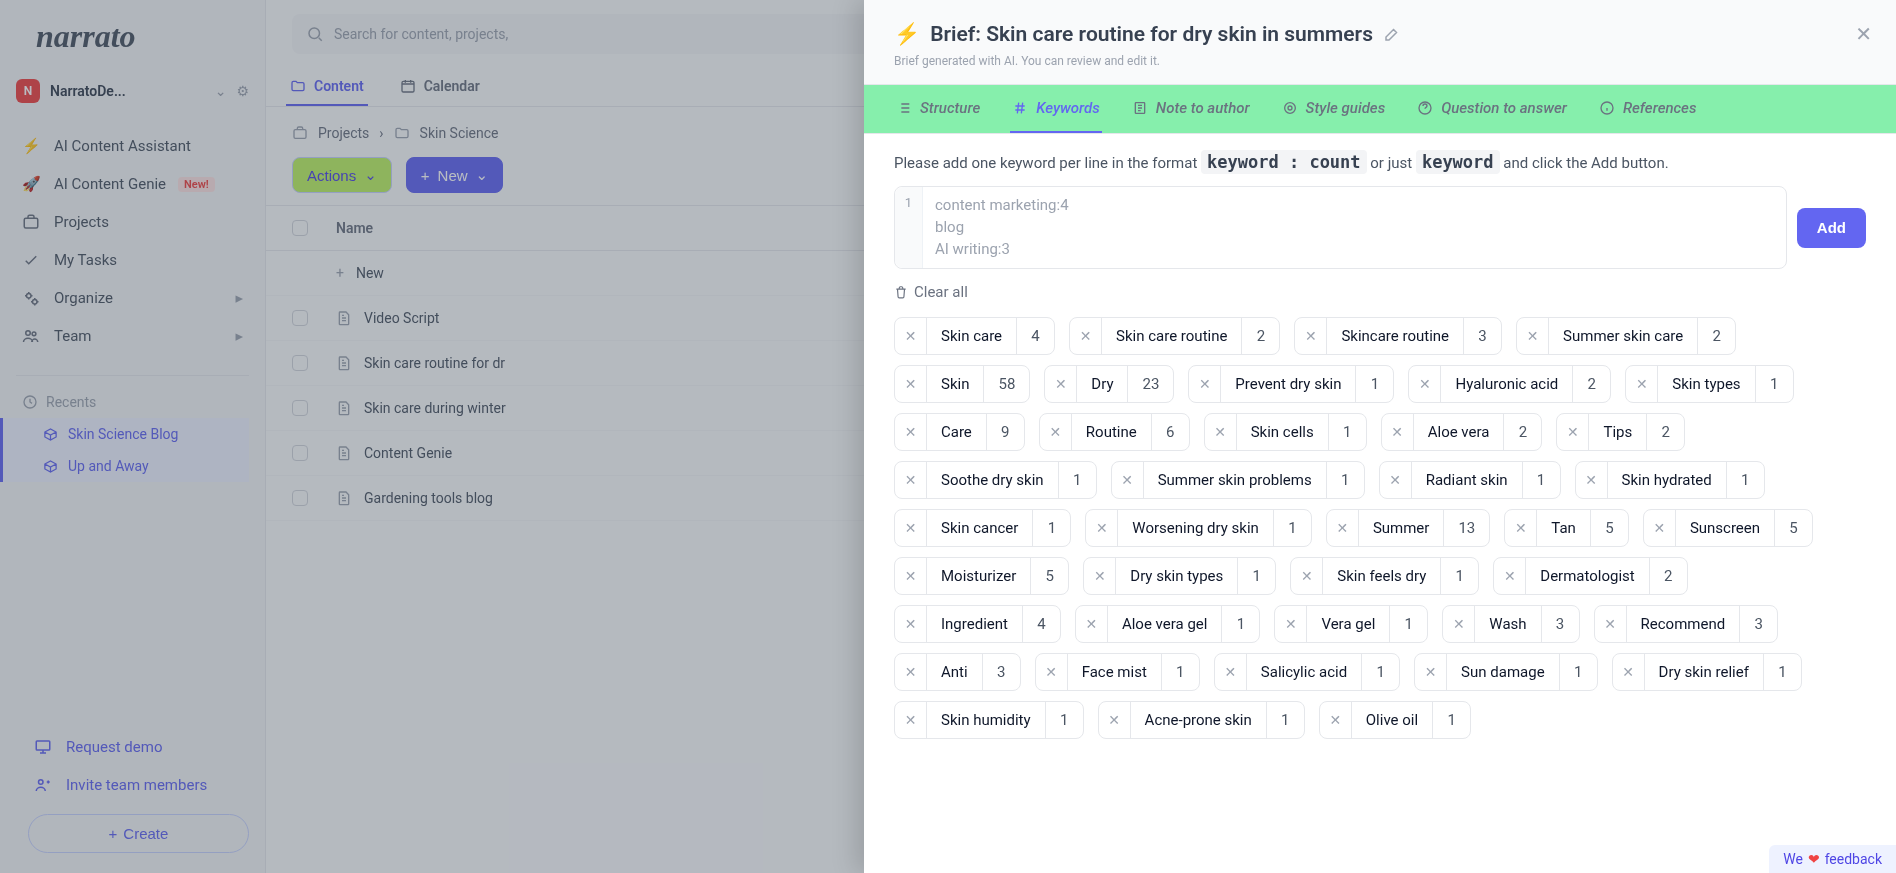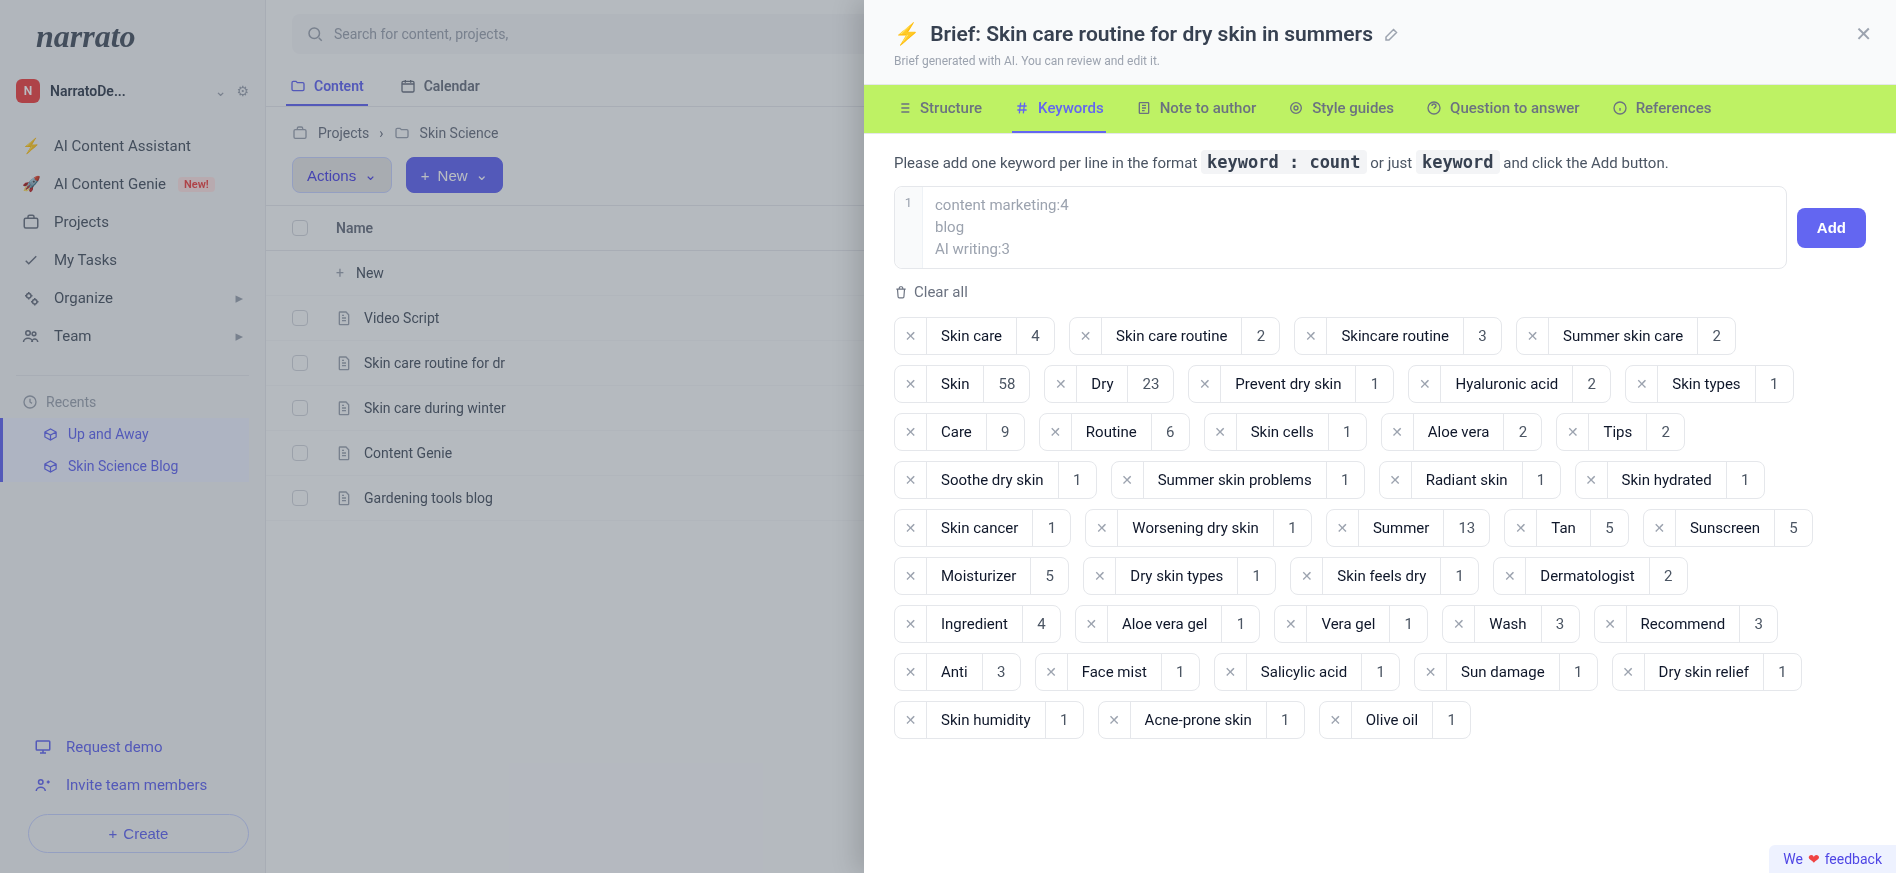--- a/index.html
+++ b/index.html
@@ -33,21 +33,21 @@
 
 .tabs-row { display: flex; gap: 28px; padding: 0 20px; border-bottom: 1px solid #e5e7eb; }
 .tab { display: flex; align-items: center; gap: 8px; padding: 10px 4px; color: #6b7280; font-weight: 600; border-bottom: 2px solid transparent; }
 .tab.active { color: #6366f1; border-bottom-color: #6366f1; }
 
 .breadcrumb { display: flex; align-items: center; gap: 10px; padding: 18px 26px 16px; color: #6b7280; }
 
 .actions-row { display: flex; gap: 14px; padding: 0 26px 12px; }
 .btn { border: 1px solid #d1d5db; border-radius: 8px; padding: 8px 14px; display: inline-flex; align-items: center; gap: 8px; background: #fff; cursor: pointer; color: #4b5563; font-size: 15px; }
 .btn.primary { background: #6366f1; color: #fff; border-color: #6366f1; }
-.btn.lilac { background: #e5e5e5; border-color: #c7d2fe; color: #4f46e5; }
+.btn.lilac { background: #bef264; border-color: #c7d2fe; color: #4f46e5; }
 
 .table-head { display: flex; align-items: center; padding: 14px 26px; color: #6b7280; font-weight: 600; border-bottom: 1px solid #e5e7eb; border-top: 1px solid #e5e7eb; }
 .col-check { width: 44px; }
 .col-name { flex: 1; }
 
 .row { display: flex; align-items: center; padding: 14px 26px; border-bottom: 1px solid #f3f4f6; }
 .row .doc-icon { margin-right: 12px; color: #9ca3af; }
 .row .plus-icon { margin-right: 12px; color: #9ca3af; }
 .checkbox { width: 16px; height: 16px; border: 1.5px solid #d1d5db; border-radius: 4px; }
 
@@ -55,21 +55,21 @@
 .dimmer { position: absolute; inset: 0; background: rgba(55,65,81,0.35); }
 
 
 .panel { position: absolute; right: 0; top: 0; width: 1032px; height: 873px; background: #fff; box-shadow: -8px 0 24px rgba(0,0,0,0.15); display: flex; flex-direction: column; z-index: 10; }
 .panel-header { padding: 22px 30px 16px; background: #f9fafb; border-bottom: 1px solid #e5e7eb; }
 .panel-title { display: flex; align-items: center; gap: 10px; font-size: 21px; font-weight: 600; color: #374151; }
 .panel-title .bolt { color: #f59e0b; }
 .panel-sub { color: #9ca3af; font-size: 12px; margin-top: 8px; }
 .panel-close { position: absolute; right: 24px; top: 22px; color: #9ca3af; font-size: 20px; cursor: pointer; }
 
-.panel-tabs { display: flex; gap: 28px; padding: 0 30px; border-bottom: 1px solid #e5e7eb; background: #bef264; }
+.panel-tabs { display: flex; gap: 28px; padding: 0 30px; border-bottom: 1px solid #e5e7eb; background: #86efac; font-style: italic; }
 .ptab { display: flex; align-items: center; gap: 8px; padding: 14px 2px; color: #6b7280; font-weight: 500; font-size: 15px; border-bottom: 2px solid transparent; }
 .ptab.active { color: #6366f1; border-bottom-color: #6366f1; }
 
 .panel-body { padding: 18px 30px 0; overflow-y: auto; flex: 1; }
 .hint { color: #4b5563; font-size: 15px; margin-bottom: 14px; }
 .code-chip { background: #f3f4f6; border-radius: 4px; padding: 2px 6px; font-family: monospace; font-size: 17px; color: #374151; font-weight: 600; }
 
 .input-row { display: flex; gap: 10px; align-items: stretch; margin-bottom: 14px; }
 .editor { flex: 1; border: 1px solid #e5e7eb; border-radius: 8px; display: flex; min-height: 66px; }
 .gutter { width: 28px; background: #f9fafb; border-right: 1px solid #eef2f6; color: #9ca3af; padding: 8px 0; text-align: center; border-radius: 8px 0 0 8px; font-size: 13px; }
@@ -161,29 +161,29 @@
       </span>
       <span>Recents</span>
     </div>
     <div id="recents-list">
         <div class="recent-item active">
           <span>
             <svg width="15" height="15" viewBox="0 0 24 24" fill="none" stroke="#6366f1" stroke-width="2">
               <path d="M3 8l9-5 9 5v8l-9 5-9-5V8zM3 8l9 5 9-5M12 13v8"></path>
             </svg>
           </span>
-          <span>Up and Away</span>
+          <span>Skin Science Blog</span>
         </div>
         <div class="recent-item active">
           <span>
             <svg width="15" height="15" viewBox="0 0 24 24" fill="none" stroke="#6366f1" stroke-width="2">
               <path d="M3 8l9-5 9 5v8l-9 5-9-5V8zM3 8l9 5 9-5M12 13v8"></path>
             </svg>
           </span>
-          <span>Skin Science Blog</span>
+          <span>Up and Away</span>
         </div>
       </div>
   </div>
 
   <div class="sidebar-bottom">
     <div class="nav-item">
       <span class="icon">
         <svg width="18" height="18" viewBox="0 0 24 24" fill="none" stroke="#6366f1" stroke-width="2">
             <rect x="3" y="4" width="18" height="12" rx="1"></rect>
             <path d="M8 20h8M12 16v4"></path>

